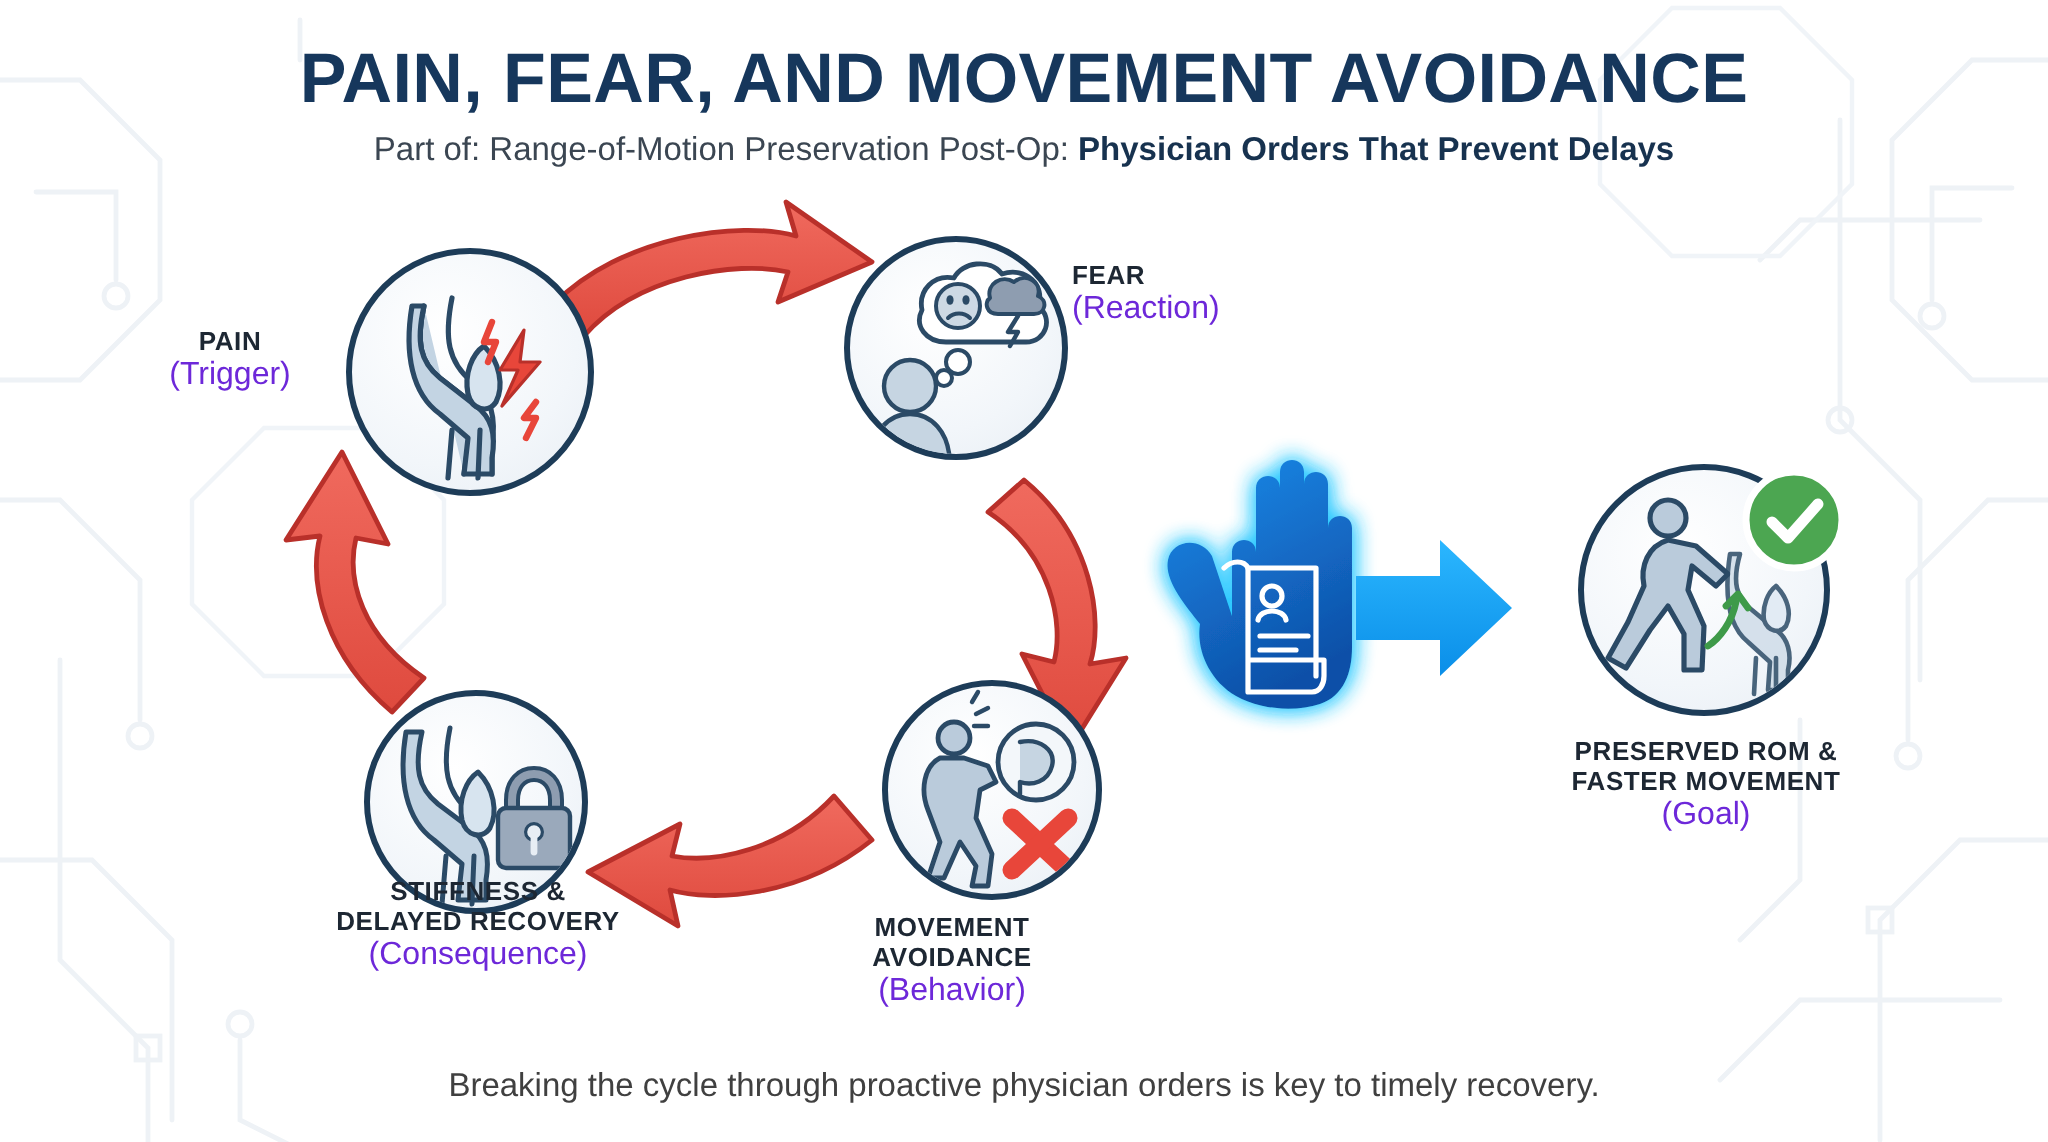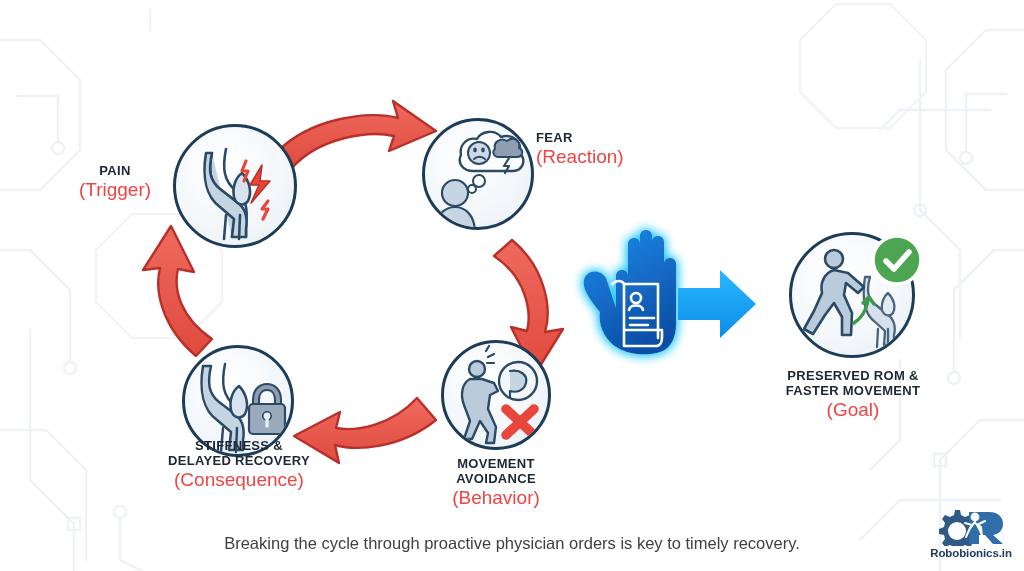--- a/index.html
+++ b/index.html
@@ -33,21 +33,21 @@
     overflow:hidden;
   }
   .circle svg { position:absolute; inset:0; }
 
   .label { position:absolute; text-align:center; line-height:1.16; }
   .label .lmain {
     display:block; font-weight:bold; font-size:13px;
     color:#1d2733; letter-spacing:0.3px;
   }
   .label .lsub {
-    display:block; font-size:19px; color:#ef4444; margin-top:1px;
+    display:block; font-size:16px; color:#6d28d9; margin-top:1px;
   }
 
   
   .footer-note {
     position:absolute; left:0; width:100%; top:534px;
     text-align:center; font-size:16.5px; color:#404040;
   }
   .logo { position:absolute; left:925px; top:508px; width:92px; text-align:center; }
   .logo-mark { height:38px; position:relative; }
   .logo-text {
@@ -88,20 +88,24 @@
     <rect x="934" y="454" width="12" height="12"></rect>
   </g>
   <g stroke="#f0f4f8" stroke-width="2.2" fill="none">
     <path d="M96 250 L132 214 L186 214 L222 250 L222 302 L186 338 L132 338 L96 302 Z"></path>
     <path d="M800 40 L836 4 L890 4 L926 40 L926 92 L890 128 L836 128 L800 92 Z"></path>
   </g>
 </svg>
 
 <div id="stage">
 
+  <div class="header">
+    <div class="title">PAIN, FEAR, AND MOVEMENT AVOIDANCE</div>
+    <div class="subtitle"><span>Part of: Range-of-Motion Preservation Post-Op: </span><b>Physician Orders That Prevent Delays</b></div>
+  </div>
 
   <svg style="position:absolute; left:0; top:0;" width="1024" height="571" viewBox="0 0 1024 571">
     <defs>
       <linearGradient id="redg" x1="0" y1="0" x2="0" y2="1">
         <stop offset="0" stop-color="#F06A5E"></stop>
         <stop offset="1" stop-color="#DF4A3E"></stop>
       </linearGradient>
     </defs>
 
     <g>
@@ -207,21 +211,21 @@
           <circle cx="74" cy="38" r="19" fill="#f3f7fa" stroke="#2b4a66" stroke-width="2.4"></circle>
           <path d="M66 28 C76 26, 84 32, 82 40 C80 48, 72 50, 66 48 L66 54" fill="#c6d5e2" stroke="#2b4a66" stroke-width="2.2" stroke-linejoin="round" stroke-linecap="round"></path>
         </g>
 
         <g stroke="#E8463A" stroke-width="9.5" stroke-linecap="round">
           <path d="M62 66 L90 92"></path>
           <path d="M90 66 L62 92"></path>
         </g>
       </svg>
     </div>
-    <div class="label" style="left:416px; top:456px; width:160px;">
+    <div class="label" style="left:396px; top:456px; width:160px;">
       <span class="lmain" style="white-space:pre-line;">MOVEMENT
 AVOIDANCE</span>
       <span class="lsub">(Behavior)</span>
     </div>
   </div>
 
   <div class="node">
     <div class="circle" style="left:182px; top:345px; width:112px; height:112px;">
       <svg viewBox="0 0 112 112" width="112" height="112">
         <g stroke="#2b4a66" stroke-width="2.5" fill="#c3d4e3" stroke-linejoin="round" stroke-linecap="round">
@@ -328,42 +332,14 @@
     </svg>
     <div class="label" style="left:760px; top:368px; width:186px;">
       <span class="lmain">PRESERVED ROM &amp;</span>
       <span class="lmain">FASTER MOVEMENT</span>
       <span class="lsub">(Goal)</span>
     </div>
   </div>
 
   <div class="footer-note">Breaking the cycle through proactive physician orders is key to timely recovery.</div>
 
-  <div class="logo">
-    <div class="logo-mark">
-      <svg width="92" height="38" viewBox="0 0 92 38">
-        <g transform="translate(16,2)">
-
-          <g fill="#2f5a86">
-            <path d="M14 0 L19 0 L20 5 L24 7 L29 5 L32 9 L29 13 L30 17 L35 19 L35 24 L30 25 L29 29
-                     L32 33 L29 37 L24 35 L20 37 L19 42 L14 42 L13 37 L9 35 L4 37 L1 33 L4 29
-                     L3 25 L-2 24 L-2 19 L3 17 L4 13 L1 9 L4 5 L9 7 L13 5 Z"></path>
-          </g>
-          <circle cx="16" cy="21" r="9" fill="#ffffff"></circle>
-        </g>
-
-        <g fill="#2f6ea8">
-          <path d="M44 4 L64 4 C74 4 78 10 78 16 C78 22 74 26 68 27 L78 36 L68 36 L60 27 L54 27 L54 36 L44 36 Z"></path>
-        </g>
-
-        <g fill="#ffffff" stroke="#ffffff" stroke-width="2" stroke-linecap="round" stroke-linejoin="round">
-          <circle cx="50" cy="9" r="3.4"></circle>
-          <path d="M50 14 L45 20 L41 29"></path>
-          <path d="M50 15 L56 19 L57 29"></path>
-          <path d="M47 17 L40 15"></path>
-          <path d="M52 17 L60 13"></path>
-        </g>
-      </svg>
-    </div>
-    <div class="logo-text">Robobionics.in</div>
-  </div>
 
 </div>
 
 </body></html>

